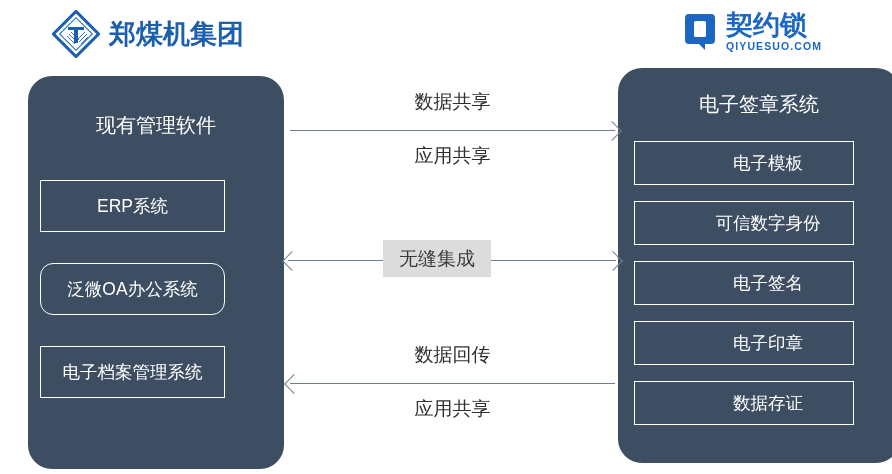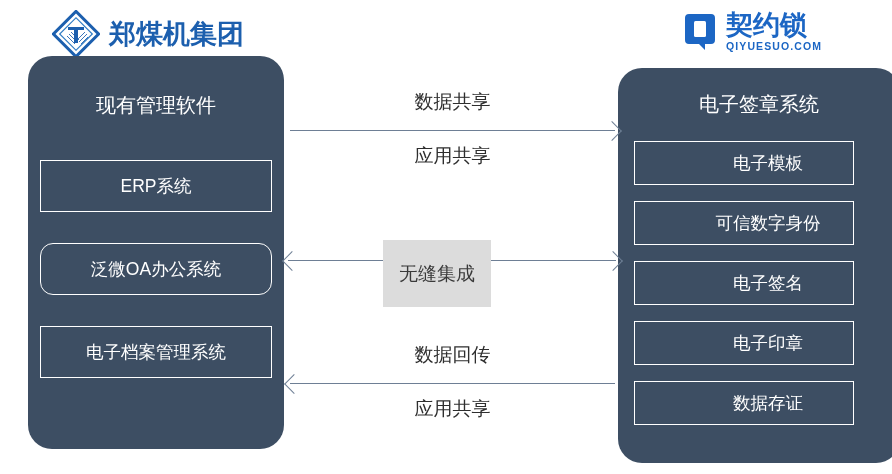--- a/index.html
+++ b/index.html
@@ -71,21 +71,21 @@
 
   
   .panel {
     position: absolute;
     background: #3D4E63;
     border-radius: 24px;
     box-sizing: border-box;
   }
   .panel-left {
     left: 28px;
-    top: 56px;
+    top: 76px;
     width: 256px;
     height: 393px;
   }
   .panel-right {
     left: 618px;
     top: 68px;
     width: 282px;
     height: 395px;
   }
   .panel-title {
@@ -107,21 +107,21 @@
     border: 1.6px solid #ffffff;
     color: #ffffff;
     display: flex;
     align-items: center;
     justify-content: center;
     font-size: 17.5px;
     white-space: nowrap;
   }
   .panel-left .item {
     left: 12px;
-    width: 232px;
+    width: 185px;
     height: 52px;
   }
   .panel-right .item {
     left: 16px;
     width: 220px;
     height: 44px;
     padding-left: 48px;
   }
 
   
@@ -143,21 +143,21 @@
   .arrow-label {
     position: absolute;
     color: #2E2E2E;
     font-size: 19px;
     line-height: 1;
     white-space: nowrap;
     text-align: center;
   }
   .arrow-label.boxed {
     background: #DCDCDC;
-    padding: 24px 16px;
+    padding: 9px 16px;
     color: #3A3A3A;
   }
 </style>
 </head>
 <body>
 
 <div id="canvas">
 
   <div class="logo logo-left">
     <div class="logo-mark-left">

